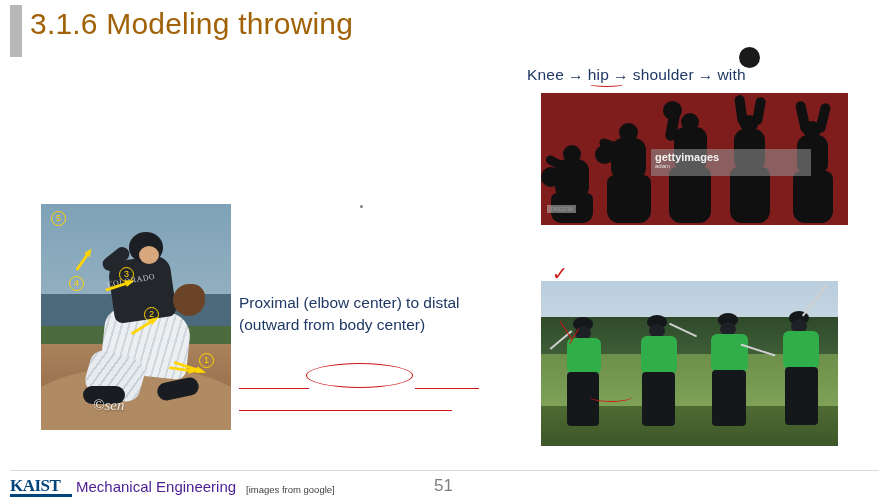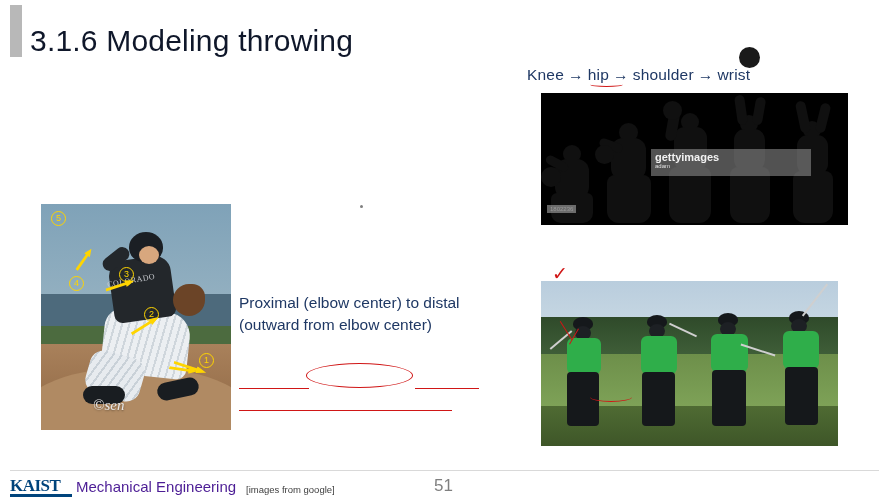--- a/index.html
+++ b/index.html
@@ -18,23 +18,23 @@
 
   
   .title-bar {
     position: absolute;
     left: 10px; top: 5px;
     width: 12px; height: 52px;
     background: #b8b8b8;
   }
   .slide-title {
     position: absolute;
-    left: 30px; top: 24px;
+    left: 30px; top: 7px;
     font-size: 30px;
-    color: #0f172a;
+    color: #a16207;
     letter-spacing: 0.2px;
     font-weight: normal;
     white-space: nowrap;
   }
 
   
   .qa {
     position: absolute;
     left: 48px; top: 72px;
     font-size: 15.5px;
@@ -179,21 +179,21 @@
     color: #1f3864;
     white-space: nowrap;
     letter-spacing: 0.2px;
   }
   .bb-caption .arr { color: #1f3864; padding: 0 4px; }
 
   .bb-photo {
     position: absolute;
     left: 541px; top: 93px;
     width: 307px; height: 138px;
-    background: #000000;
+    background: #7f1d1d;
     overflow: hidden;
   }
   .silh {
     position: absolute;
     background: #101010;
   }
   .bb-floor {
     position: absolute; left: 0; bottom: 0; width: 100%; height: 6px;
     background: #ffffff;
   }
@@ -344,30 +344,30 @@
 
     <div class="num-circle" style="left:158px; top:149px;">1</div>
     <div class="num-circle" style="left:103px; top:103px;">2</div>
     <div class="num-circle" style="left:78px; top:63px;">3</div>
     <div class="num-circle" style="left:28px; top:72px;">4</div>
     <div class="num-circle" style="left:10px; top:7px;">5</div>
   </div>
 
   <div class="body-text">
     <div class="p2">Proximal (elbow center) to distal</div>
-    <div>(outward from elbow center)</div>
+    <div>(outward from body center)</div>
   </div>
 
   <div class="red-underline" style="left:239px; top:388px; width:70px;"></div>
   <div class="red-ellipse" style="left:306px; top:363px; width:107px; height:25px;"></div>
   <div class="red-underline" style="left:415px; top:388px; width:64px;"></div>
   <div class="red-underline" style="left:239px; top:410px; width:213px; border-bottom:none; border-top:1.6px solid #d01616; border-radius:0 0 60% 60%; height:6px;"></div>
 
   <div class="bb-caption">
-    <span>Knee</span><span class="arr">→</span><span>hip</span><span class="arr">→</span><span>shoulder</span><span class="arr">→</span><span>wrist</span>
+    <span>Knee</span><span class="arr">→</span><span>hip</span><span class="arr">→</span><span>shoulder</span><span class="arr">→</span><span>with</span>
   </div>
   <div class="red-underline" style="left:590px; top:82px; width:33px; border-radius:0 0 60% 60%; height:5px; border-bottom:1.6px solid #d01616;"></div>
   <div class="redcheck" style="left:833px; top:94px;">✓</div>
 
   <div class="bb-photo">
 
     <div class="silh" style="left:22px; top:52px; width:18px; height:18px; border-radius:50%;"></div>
     <div class="silh" style="left:14px; top:66px; width:34px; height:40px; border-radius:12px;"></div>
     <div class="silh" style="left:10px; top:100px; width:42px; height:30px; border-radius:6px 6px 10px 10px;"></div>
     <div class="silh" style="left:4px; top:66px; width:24px; height:9px; border-radius:5px; transform:rotate(28deg);"></div>

